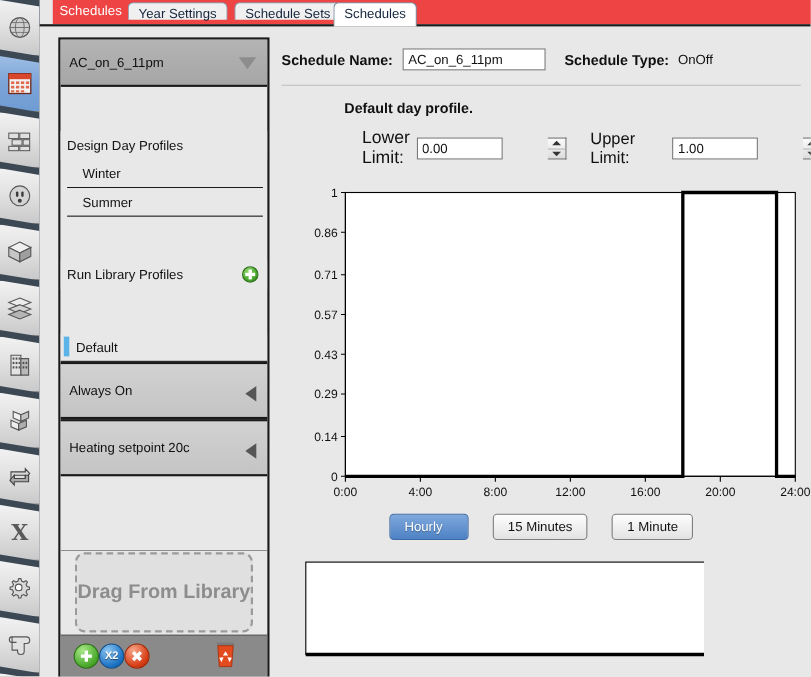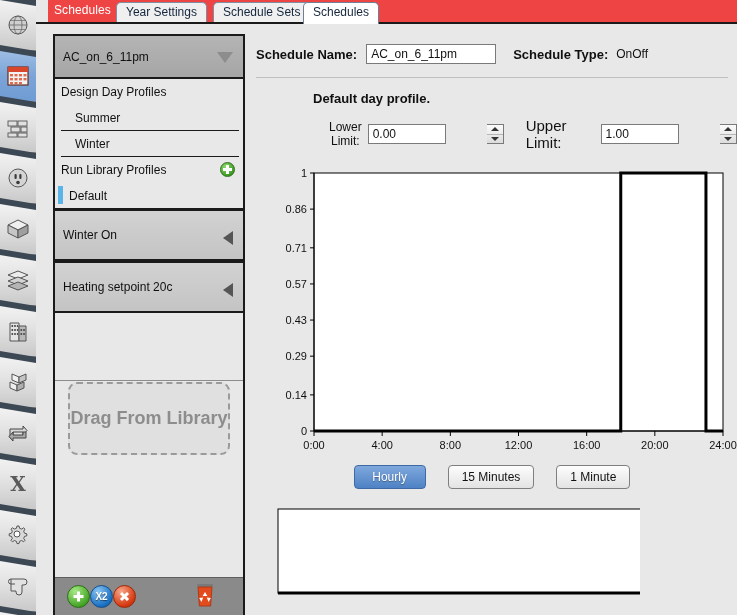--- a/index.html
+++ b/index.html
@@ -34,21 +34,21 @@
   
   #topbar {
     position: absolute; left: 48px; top: 0; width: 701px; height: 22px;
     background: #ef4444;
   }
   #topbar-label {
     position: absolute; left: 6px; top: 3px;
     color: #ffffff; font-size: 12px; letter-spacing: .1px;
   }
   .tab {
-    position: absolute; top: 2px; height: 32px;
+    position: absolute; top: 2px; height: 16px;
     background: #f0f0f0;
     border: 1px solid #7e8ea0;
     border-bottom: none;
     border-radius: 5px 5px 0 0;
     padding: 0 9px;
     line-height: 19px;
     font-size: 12px; color: #14253c;
     cursor: pointer;
     white-space: nowrap;
   }
@@ -90,20 +90,21 @@
     border-top: 11px solid #8d8d8d;
   }
   .tree { background: #e8e8e8; padding: 0; }
   .tree-row {
     position: relative; height: 26px;
     display: flex; align-items: center;
     border-bottom: 1px solid #1a1a1a;
     font-size: 12px; color: #111;
     background: #e8e8e8;
     cursor: pointer;
+    margin-top: 40px;
   }
   .tree-row.group { padding-left: 6px; border-bottom: none; }
   .tree-row.child { padding-left: 14px; margin: 0 4px 0 6px; }
   .tree-row.selected { padding-left: 14px; }
   .sel-bar {
     position: absolute; left: 3px; top: 3px; bottom: 4px; width: 5px;
     background: #5bb4e8;
   }
   .plus-badge {
     position: absolute; right: 8px; top: 5px;
@@ -201,21 +202,21 @@
   
   #chart-area { position: relative; margin-top: 12px; height: 290px; }
 
   
   #interval-row { display: flex; justify-content: center; gap: 22px; margin-top: 12px; }
   .btn {
     min-width: 72px; height: 24px; padding: 0 13px;
     border: 1px solid #7f7f7f; border-radius: 4px;
     background: linear-gradient(to bottom,#fdfdfd,#e3e3e3);
     font-size: 12px; color: #111; cursor: pointer;
-    display:flex; align-items:center; justify-content:center;
+    display:flex; align-items:center; 
   }
   .btn.selected {
     background: linear-gradient(to bottom,#7fa8dd,#4e82c4);
     border-color: #3d6aa5; color: #fff;
     text-shadow: 0 1px 1px rgba(0,0,0,.35);
   }
   #mini-chart { position: relative; margin: 14px 0 0 15px; width: 374px; height: 96px; }
 </style>
 </head>
 <body>
@@ -382,37 +383,37 @@
       <div class="sched-header">
         <span>AC_on_6_11pm</span>
         <span class="caret-down"></span>
       </div>
 
       <div class="tree">
         <div class="tree-row group">
           <span>Design Day Profiles</span>
         </div>
         <div class="tree-row child">
+          <span>Winter</span>
+        </div>
+        <div class="tree-row child">
           <span>Summer</span>
-        </div>
-        <div class="tree-row child">
-          <span>Winter</span>
         </div>
         <div class="tree-row group">
           <span>Run Library Profiles</span>
           <span class="plus-badge"></span>
         </div>
         <div class="tree-row selected">
           <span class="sel-bar"></span>
           <span>Default</span>
         </div>
       </div>
 
       <div class="collapsed-item">
-        <span>Winter On</span>
+        <span>Always On</span>
         <span class="caret-left"></span>
       </div>
       <div class="collapsed-item">
         <span>Heating setpoint 20c</span>
         <span class="caret-left"></span>
       </div>
 
       <div id="sidebar-blank"></div>
 
       <div id="drop-zone-wrap">
@@ -459,21 +460,21 @@
         <input class="text-input" style="width: 130px; margin-left: 9px;" value="AC_on_6_11pm">
         <span class="field-label" style="margin-left:17px;">Schedule Type:</span>
         <span style="margin-left:8px;font-size:12px;color:#111;">OnOff</span>
       </div>
 
       <div id="divider"></div>
 
       <div id="day-profile-title">Default day profile.</div>
 
       <div id="limits-row">
-        <span style="font-size:12px;color:#111;text-align:center;">Lower Limit:</span>
+        <span style="font-size:16px;color:#111;">Lower Limit:</span>
         <span class="spin-wrap" style="margin-left:6px;">
           <input class="text-input" style="width: 78px;" value="0.00">
           <span class="spin-btns">
             <div class="spin-up"></div>
               <div class="spin-down"></div>
           </span>
         </span>
         <span style="font-size:15px;color:#111;margin-left:22px;">Upper Limit:</span>
         <span class="spin-wrap" style="margin-left:6px;padding-left:28px;">
           <input class="text-input" style="width: 78px;" value="1.00">

